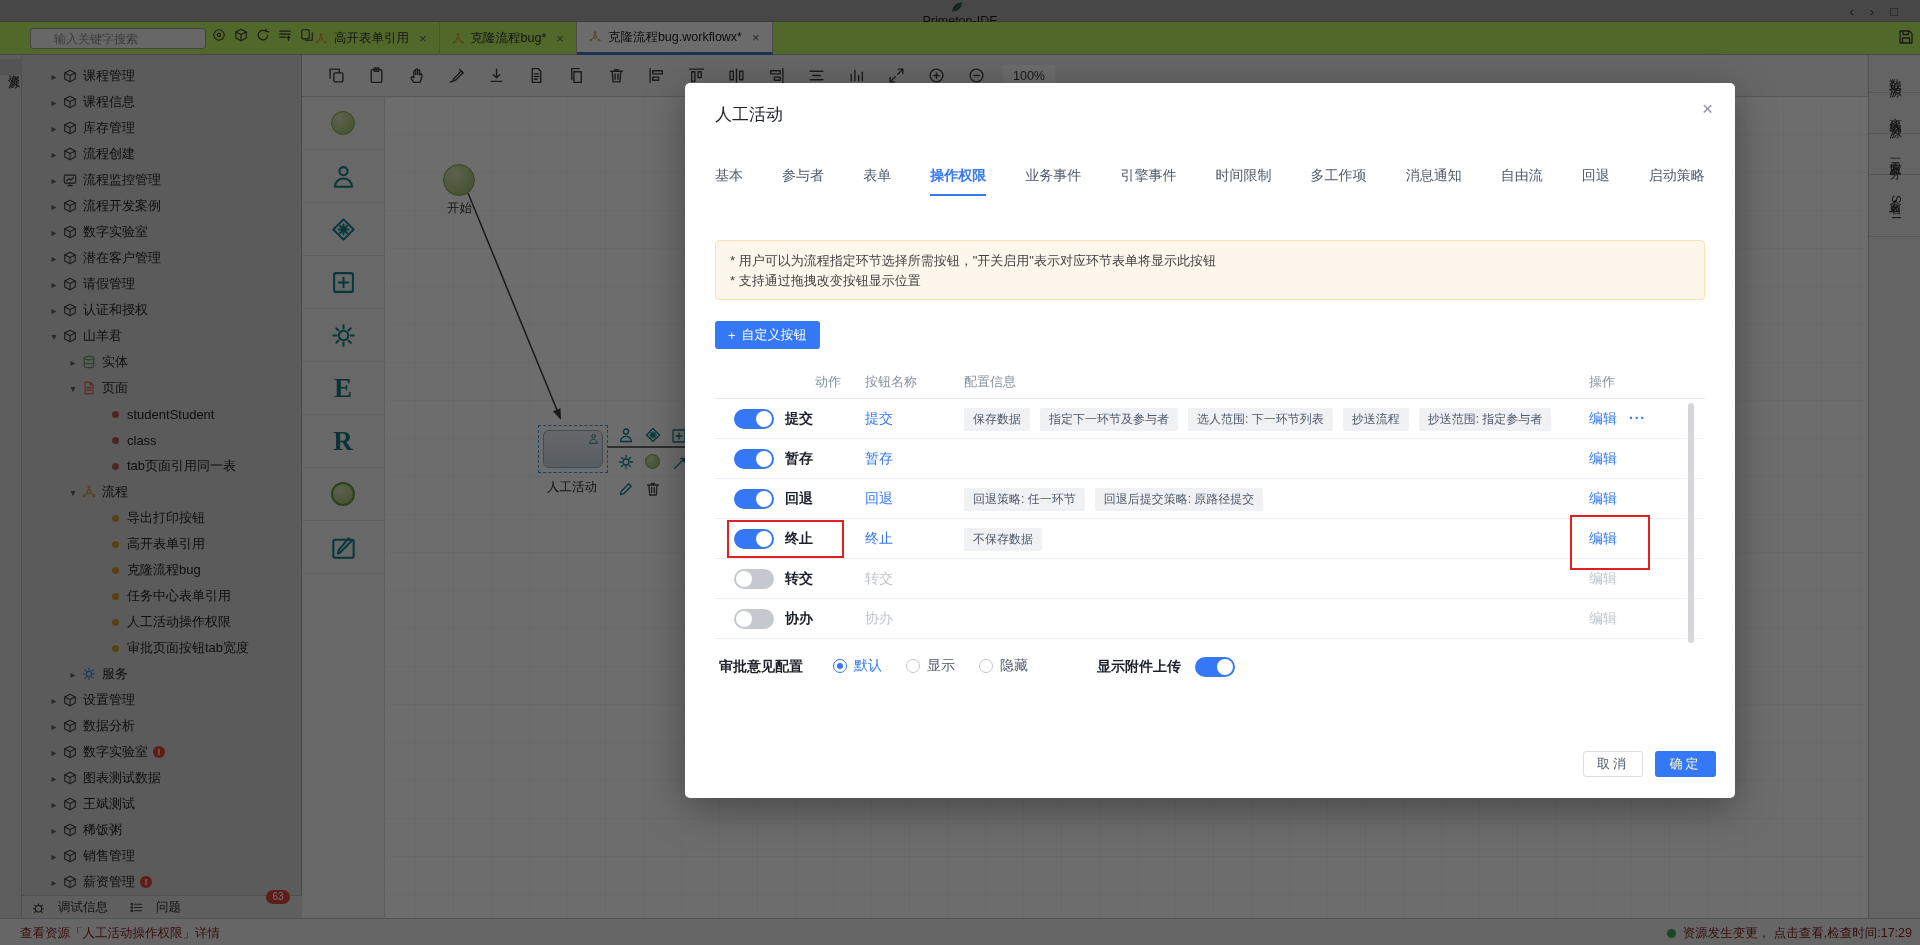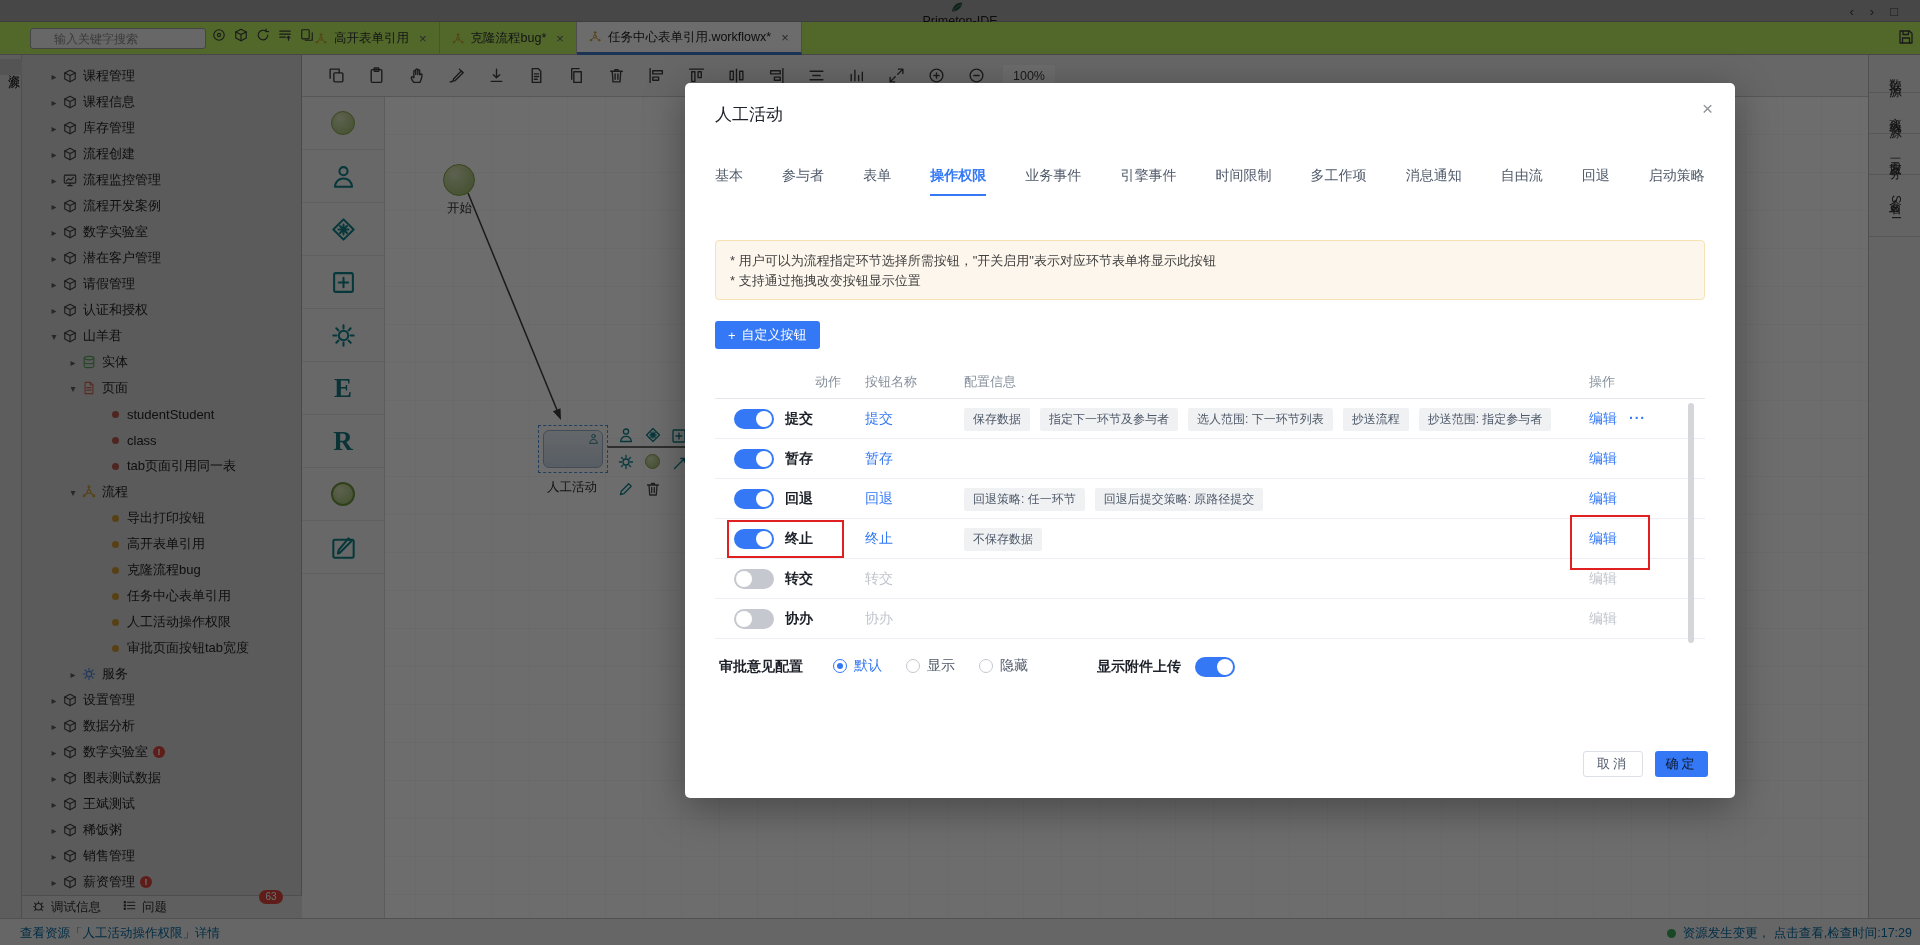--- a/index.html
+++ b/index.html
@@ -44,21 +44,21 @@
   .tree-row.lv3 { padding-left:75px; }
   .tree-ic { width:14px; height:14px; margin-right:6px; color:#3f3f3f; }
   .tree-ic.database { color:#56a05c; }
   .tree-ic.page { color:#cf6559; }
   .tree-ic.flow { color:#c9972f; }
   .tree-ic.gear { color:#4a7fd6; }
   .tree-dot { width:7px; height:7px; border-radius:50%; margin-right:8px; }
   .tree-badge { width:12px; height:12px; border-radius:50%; background:#d9443a; color:#fff; font-size:9px; font-weight:bold; display:inline-flex; align-items:center; justify-content:center; margin-left:5px; }
 
   .bottom-panel { position:absolute; left:0; bottom:0; width:280px; height:23px; background:#dcdcdc; border-top:1px solid #b5b5b5; display:flex; align-items:center; gap:22px; padding-left:10px; }
-  .bp-item { display:flex; align-items:flex-start; gap:6px; font-size:12.5px; color:#2c2c2c; }
+  .bp-item { display:flex; align-items:center; gap:13px; font-size:12.5px; color:#2c2c2c; }
   .bp-item .ic { width:13px; height:13px; color:#3c3c3c; }
   .bp-badge { position:absolute; left:136px; top:-9px; min-width:24px; height:14px; border-radius:7px; background:#d9443a; color:#fff; font-size:10px; display:flex; align-items:center; justify-content:center; padding:0 4px; }
   .bp-issues { position:relative; }
 
   
   .editor { position:absolute; left:302px; top:0; width:1566px; height:863px; }
   .canvas-toolbar { position:absolute; left:0; top:0; width:1566px; height:42px; background:#efefef; border-bottom:1px solid #c9c9c9; display:flex; align-items:center; padding-left:26px; }
   .tool-icons { display:flex; gap:23px; align-items:center; }
   .tbtn { width:17px; height:17px; color:#3e3e3e; }
   .zoom-label { margin-left:18px; padding:4px 10px; background:rgba(255,255,255,.7); border-radius:2px; font-size:12.5px; color:#3a3a3a; }
@@ -80,21 +80,21 @@
   .task-inner .badge-ic { position:absolute; right:3px; top:2px; width:11px; height:11px; color:#2a7d86; }
   .ctx-ic { position:absolute; width:16px; height:16px; color:#0e7f86; }
   .ctx-ic.gray { color:#4a4a4a; }
 
   
   .right-strip { position:absolute; right:0; top:0; width:52px; height:863px; background:#e8e8e8; border-left:1px solid #b9b9b9; }
   .rtab { width:52px; padding:14px 0; border-bottom:1px solid #c9c9c9; display:flex; justify-content:center; }
   .rtab span { writing-mode:vertical-rl; font-size:12.5px; color:#2e2e2e; letter-spacing:3px; }
 
   
-  .statusbar { position:absolute; left:0; top:918px; width:1920px; height:27px; background:#ededed; border-top:1px solid #bdbdbd; font-size:12.5px; color:#0369a1; }
+  .statusbar { position:absolute; left:0; top:918px; width:1920px; height:27px; background:#ededed; border-top:1px solid #bdbdbd; font-size:12.5px; color:#7f1d1d; }
   .statusbar .left { position:absolute; left:20px; top:6px; }
   .statusbar .right { position:absolute; right:8px; top:6px; display:flex; align-items:center; gap:7px; }
   .status-dot { width:9px; height:9px; border-radius:50%; background:#3da558; }
 
   
   .overlay { position:absolute; inset:0; background:rgba(0,0,0,.57); z-index:50; }
   .modal { position:absolute; left:685px; top:83px; width:1050px; height:715px; background:#fff; border-radius:5px; box-shadow:0 10px 40px rgba(0,0,0,.35); z-index:100; }
   .m-title { position:absolute; left:30px; top:20px; font-size:17px; color:#1d2129; }
   .m-close { position:absolute; right:22px; top:16px; font-size:19px; color:#909399; line-height:1; }
   .m-tabs { position:absolute; left:30px; right:30px; top:84px; display:flex; justify-content:space-between; }
@@ -126,21 +126,21 @@
   .radio-group { position:absolute; left:118px; top:4px; display:flex; gap:24px; }
   .radio { display:flex; align-items:center; gap:7px; font-size:14px; color:#4e5969; }
   .rdot { width:14px; height:14px; border-radius:50%; border:1px solid #c4c8cf; position:relative; background:#fff; }
   .radio.sel .rdot { border-color:#3478f6; }
   .radio.sel .rdot::after { content:""; position:absolute; left:3px; top:3px; width:6px; height:6px; border-radius:50%; background:#3478f6; }
   .radio.sel span.lbl { color:#3478f6; }
   .cfg-attach { position:absolute; left:382px; top:5px; font-size:14px; font-weight:700; color:#1d2129; }
   .cfg-sw { left:480px; top:4px; }
   .m-footer-btn { position:absolute; height:26px; border-radius:3px; font-size:13px; display:flex; align-items:center; justify-content:center; letter-spacing:3px; }
   .btn-cancel { left:898px; top:668px; width:60px; background:#fff; border:1px solid #dcdfe6; color:#4e5969; }
-  .btn-confirm { left:970px; top:668px; width:53px; background:#3478f6; color:#0f172a; }
+  .btn-confirm { left:970px; top:668px; width:61px; background:#3478f6; color:#fef9c3; }
 </style>
 </head>
 <body>
 
 <div id="app">
 
   <div class="titlebar">
     <span class="ic logo">
         <svg viewBox="0 0 16 16">
           <path d="M2 13C4 5.5 9 2.5 14 3c-1 6.5-5.5 9.5-10.5 10z" fill="#27523c"></path>
@@ -223,21 +223,21 @@
         <div class="etab active">
           <span class="ic ">
             <svg viewBox="0 0 16 16" fill="none" stroke="currentColor" stroke-width="1.3" stroke-linecap="round" stroke-linejoin="round">
               <circle cx="8" cy="7.5" r="2"></circle>
               <path d="M8 5.5V3M6.4 8.9 3.4 11.4M9.6 8.9l3 2.5"></path>
               <circle cx="8" cy="1.9" r="1.1"></circle>
               <circle cx="2.5" cy="12.3" r="1.1"></circle>
               <circle cx="13.5" cy="12.3" r="1.1"></circle>
             </svg>
           </span>
-          <span>任务中心表单引用.workflowx*</span>
+          <span>克隆流程bug.workflowx*</span>
           <span class="x">×</span>
         </div>
       </div>
     <span class="ic save-top" id="save-top">
         <svg viewBox="0 0 16 16" fill="none" stroke="currentColor" stroke-width="1.3" stroke-linecap="round" stroke-linejoin="round">
           <path d="M2 2h9.5L14 4.5V14H2z"></path>
           <path d="M5 2v3.5h5.5V2M4.5 14V9h7v5"></path>
         </svg>
       </span>
   </div>

